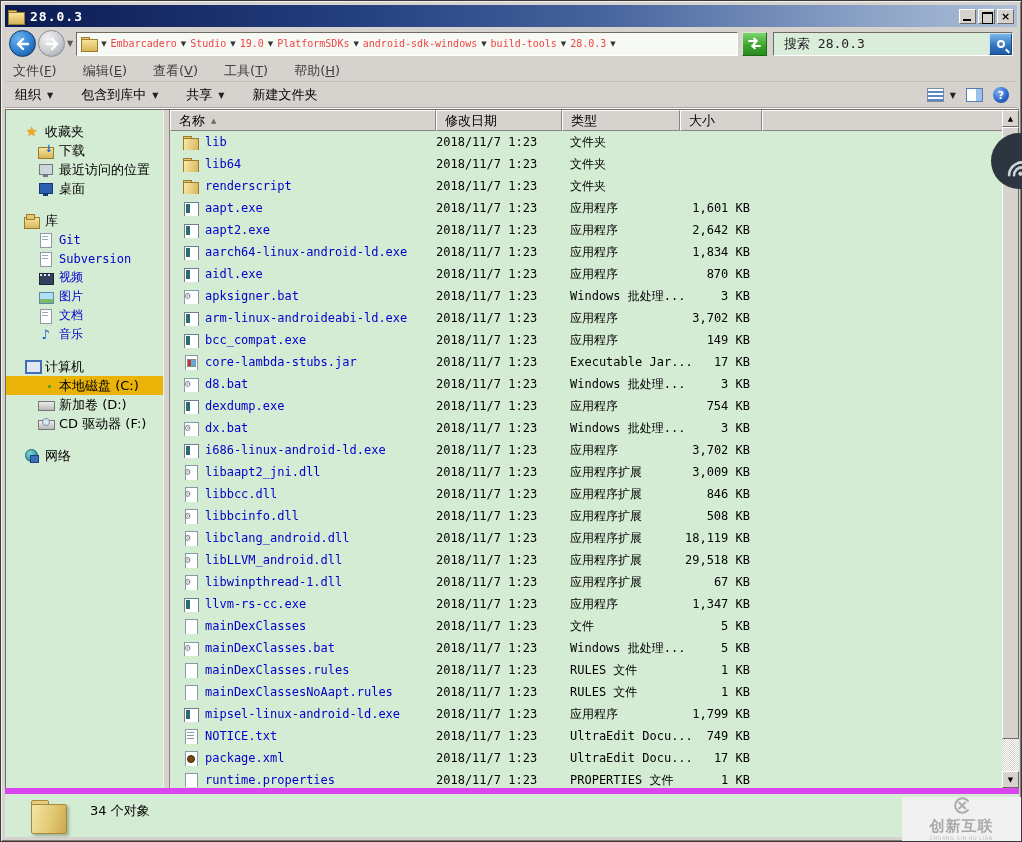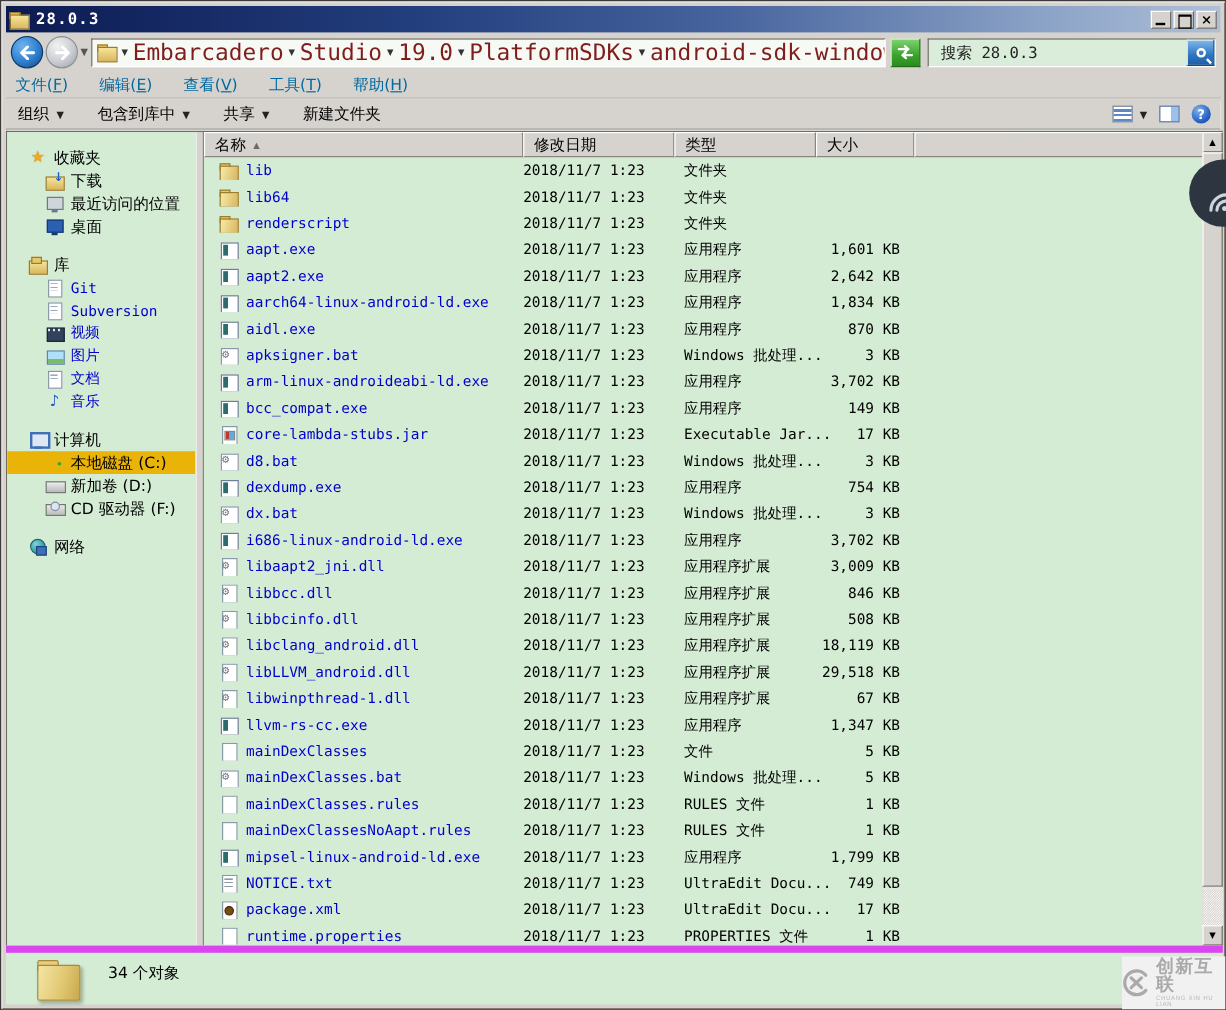--- a/index.html
+++ b/index.html
@@ -28,37 +28,37 @@
   
   .addrrow{position:absolute;left:4px;top:27px;right:4px;height:31px;display:flex;align-items:center;padding:0 4px;}
   .navbtn{width:27px;height:27px;border-radius:50%;flex:none;display:flex;align-items:center;justify-content:center;}
   .navbtn.back{background:radial-gradient(circle at 35% 30%,#6fb3f0,#2f7fd0 55%,#14457e);border:1px solid #103a63;}
   .navbtn.fwd{background:radial-gradient(circle at 35% 30%,#f2f2f2,#c9ccd1 55%,#9aa0a6);border:1px solid #8b9097;margin-left:2px;}
   .navbtn svg{display:block;}
   .histcaret{font-size:8px;color:#555;margin:0 3px 0 2px;}
   .addrbox{flex:1;height:24px;background:#f6f9f4;border:1px solid;border-color:#6f6b63 #fff #fff #6f6b63;
     display:flex;align-items:center;padding:0 4px;overflow:hidden;white-space:nowrap;}
   .crumb-sep{font-size:7px;color:#333;margin:0 4px;flex:none;}
-  .crumb{font-size:19px;color:#7f1d1d;font-family:"DejaVu Sans Mono","DejaVu Sans",monospace;flex:none;}
+  .crumb{font-size:10px;color:#ef4444;font-family:"DejaVu Sans Mono","DejaVu Sans",monospace;flex:none;}
   .refreshbtn{width:25px;height:24px;margin-left:4px;flex:none;
     background:linear-gradient(#7ed26e,#3aa32b 60%,#2c8a20);border:1px solid;border-color:#cfe9c8 #1d6b14 #1d6b14 #cfe9c8;
     display:flex;align-items:center;justify-content:center;}
   .searchbox{width:240px;height:24px;margin-left:6px;flex:none;background:#d9edda;
     border:1px solid;border-color:#6f6b63 #fff #fff #6f6b63;display:flex;align-items:center;}
   .searchbox .stext{font-size:13px;color:#222;padding-left:10px;flex:1;
     font-family:"DejaVu Sans Mono","DejaVu Sans",monospace;}
   .searchbtn{width:23px;height:22px;flex:none;background:linear-gradient(#7db7ea,#2f74c0 60%,#1f5ea6);
     border:1px solid;border-color:#cfe2f5 #164a85 #164a85 #cfe2f5;display:flex;align-items:center;justify-content:center;position:relative;}
   .mag{width:8px;height:8px;border:2px solid #fff;border-radius:50%;position:relative;}
   .mag::after{content:"";position:absolute;width:5px;height:2px;background:#fff;transform:rotate(45deg);left:6px;top:8px;}
 
   
   .menurow{position:absolute;left:4px;top:60px;right:4px;height:21px;display:flex;align-items:center;padding-left:8px;gap:26px;
     border-bottom:1px solid #c2bfb9;}
-  .menuitem{font-size:13px;color:#0369a1;cursor:default;}
+  .menuitem{font-size:13px;color:#404040;cursor:default;}
   .menuitem u{text-decoration:underline;}
   .toolrow{position:absolute;left:4px;top:82px;right:4px;height:25px;display:flex;align-items:center;padding-left:10px;
     border-bottom:1px solid #a8a5a0;box-shadow:0 1px 0 #ffffff;gap:40px;}
   .toolbtn{font-size:13px;color:#000;display:flex;align-items:center;gap:6px;margin-right:28px;cursor:default;}
   .toolbtn .dd{font-size:8px;color:#222;}
   .toolright{margin-left:auto;display:flex;align-items:center;gap:10px;padding-right:8px;}
   .ic-views{width:17px;height:14px;border:1px solid #7a8aa0;background:
      repeating-linear-gradient(#fff 0 2px,#5b87c5 2px 4px);}
   .ic-views-dd{font-size:8px;color:#222;margin-left:-4px;}
   .ic-preview{width:17px;height:14px;border:1px solid #5a7ab5;background:linear-gradient(90deg,#fff 0 60%,#9cc1e8 60%);}
@@ -155,22 +155,22 @@
   .statusbar{position:absolute;left:4px;bottom:4px;width:1014px;height:49px;background:#d4ebd4;border-top:6px solid #d946ef;}
   .big-folder{position:absolute;left:26px;top:6px;width:38px;height:34px;}
   .big-folder::before{content:"";position:absolute;left:0;top:0;width:16px;height:7px;background:#e6ce7e;border:1px solid #a8883a;border-radius:2px 2px 0 0;}
   .big-folder::after{content:"";position:absolute;left:0;top:4px;width:34px;height:28px;
     background:linear-gradient(105deg,#f4e6a4,#e0c670 60%,#c8a84e);border:1px solid #a8883a;border-radius:2px;box-shadow:2px 2px 3px rgba(0,0,0,.25);}
   .statustext{position:absolute;left:85px;top:8px;font-size:13px;color:#000;}
 
   
   .wifi-overlay{position:absolute;right:-26px;top:132px;width:56px;height:56px;border-radius:50%;background:#2c3540;
     display:flex;align-items:center;justify-content:center;}
-  .watermark{position:absolute;right:0;bottom:0;width:86px;height:44px;background:#f1f1f1;
-    display:flex;align-items:center;justify-content:center;gap:5px;}
+  .watermark{position:absolute;right:0;bottom:0;width:119px;height:44px;background:#f1f1f1;
+    display:flex;align-items:center;justify-content:center;gap:5px;flex-direction:column;}
   .wm-text{display:flex;flex-direction:column;line-height:1;}
   .wm-title{font-size:15px;font-weight:bold;color:#a9a9a9;letter-spacing:1px;}
   .wm-sub{font-size:5px;color:#bcbcbc;letter-spacing:.5px;margin-top:2px;}
 </style>
 </head>
 <body>
 
 <div class="window">
 
   <div class="titlebar">

